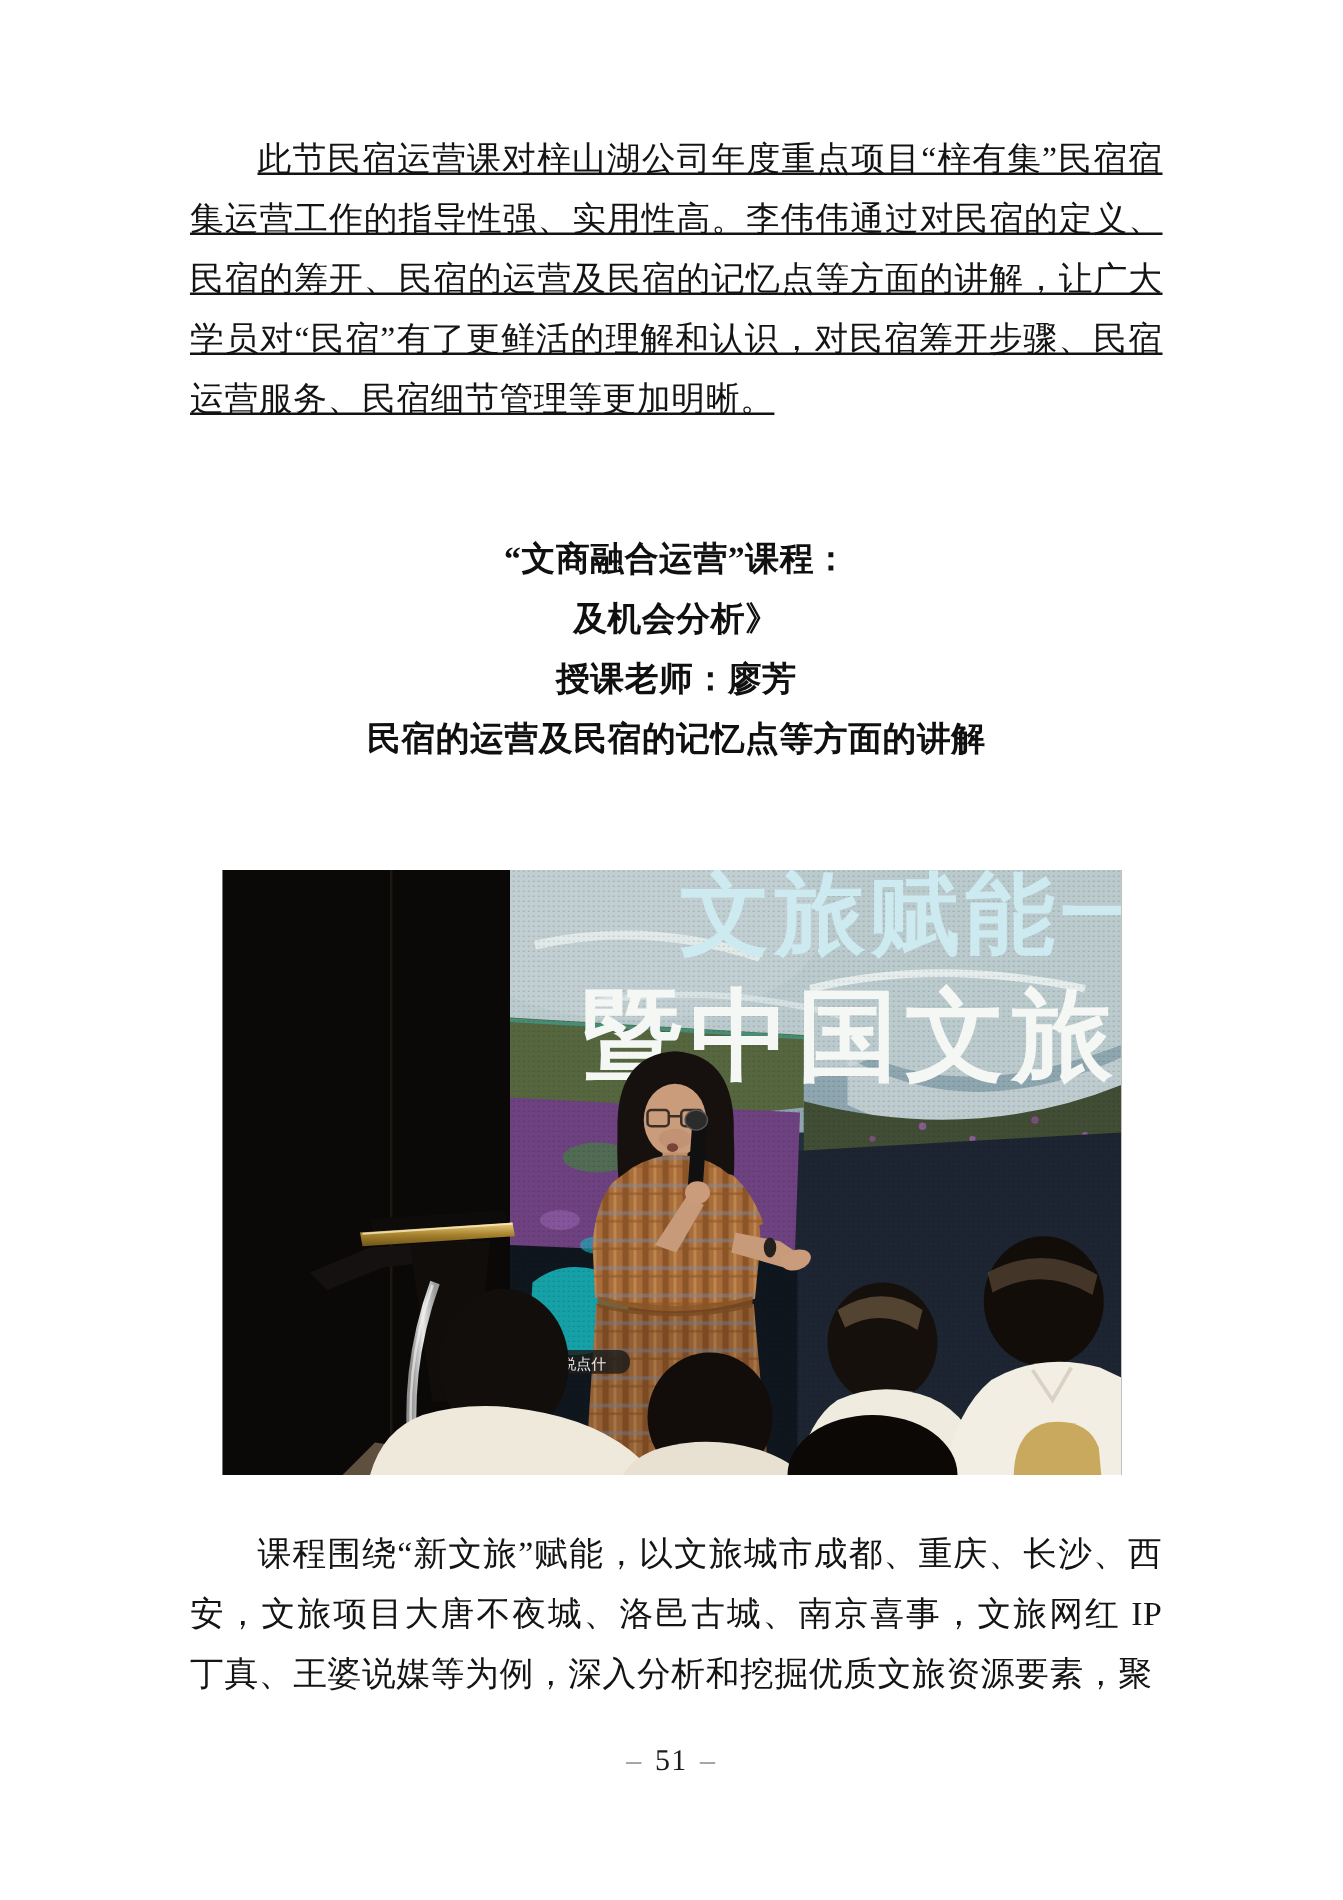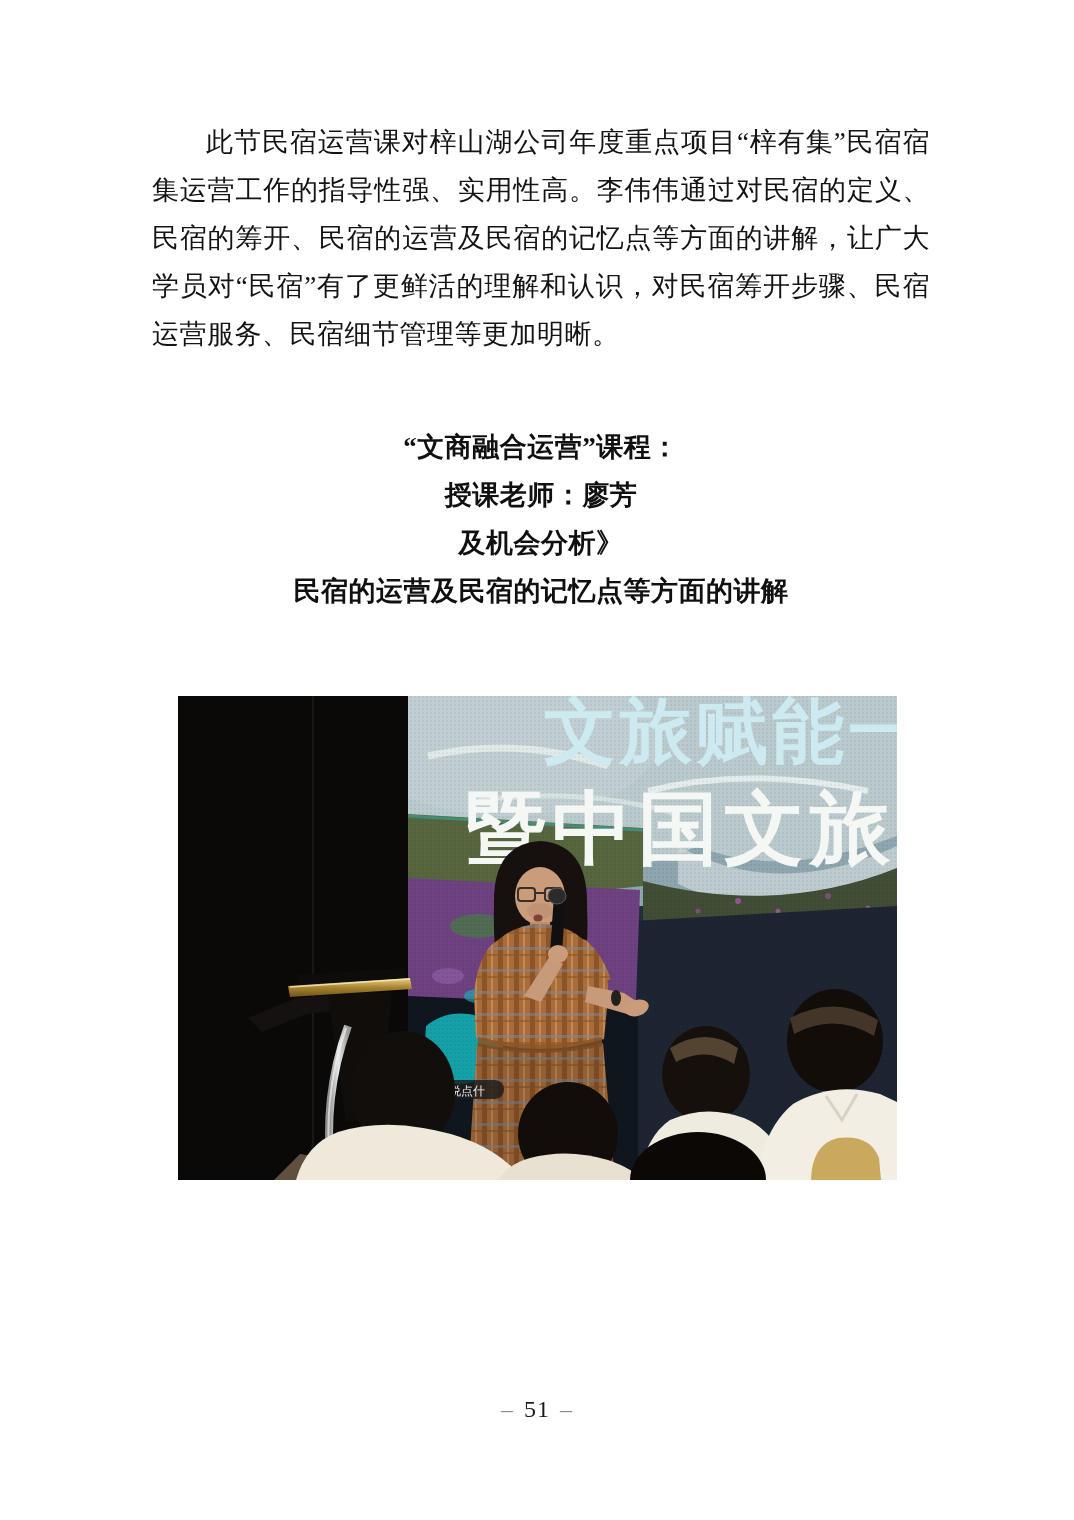--- a/index.html
+++ b/index.html
@@ -9,21 +9,21 @@
     position:relative; overflow:hidden;
   }
   .page { position:absolute; inset:0; background:#ffffff; }
 
   .para {
     position:absolute; left:152px; width:778px;
     font-size:27px; line-height:48px; letter-spacing:0.5px;
     text-align:justify; color:#141414;
   }
   .indent { text-indent:54px; }
-  #para1 { top:118px; }
+  #para1 { top:103px;text-decoration:underline; }
   #para2 { top:1219px; }
 
   .course-header { position:absolute; left:120px; width:842px; top:423px; }
   .course-header .hl {
     font-size:27px; line-height:48px; text-align:center;
     font-weight:bold; color:#101010; letter-spacing:0.5px;
   }
 
   .photo {
     position:absolute; left:178px; top:696px; width:719px; height:484px;
@@ -40,22 +40,22 @@
 </style>
 </head>
 <body>
 
 <div class="page">
 
   <div id="para1" class="para indent">此节民宿运营课对梓山湖公司年度重点项目“梓有集”民宿宿集运营工作的指导性强、实用性高。李伟伟通过对民宿的定义、民宿的筹开、民宿的运营及民宿的记忆点等方面的讲解，让广大学员对“民宿”有了更鲜活的理解和认识，对民宿筹开步骤、民宿运营服务、民宿细节管理等更加明晰。</div>
 
   <div class="course-header">
     <div class="hl">“文商融合运营”课程：</div>
+    <div class="hl">及机会分析》</div>
     <div class="hl">授课老师：廖芳</div>
-    <div class="hl">及机会分析》</div>
     <div class="hl">民宿的运营及民宿的记忆点等方面的讲解</div>
   </div>
 
   <div class="photo">
     <svg width="719" height="484" viewBox="0 0 719 484" xmlns="http://www.w3.org/2000/svg">
       <defs>
         <clipPath id="scr">
             <rect x="230" y="0" width="489" height="484"></rect>
           </clipPath>
         <linearGradient id="gold" x1="0" y1="0" x2="0" y2="1">
@@ -209,18 +209,19 @@
           <path d="M648,400 L664,424 L679,398" stroke="#d8d2c4" stroke-width="3" fill="none"></path>
         </g>
 
         <path d="M633,484 Q634,448 660,442 Q692,438 701,462 L703,484 Z" fill="#c5a352" opacity="0.92"></path>
 
         <ellipse cx="520" cy="484" rx="68" ry="48" fill="#0b0806"></ellipse>
       </g>
     </svg>
   </div>
 
+  <div id="para2" class="para indent">课程围绕“新文旅”赋能，以文旅城市成都、重庆、长沙、西安，文旅项目大唐不夜城、洛邑古城、南京喜事，文旅网红 IP 丁真、王婆说媒等为例，深入分析和挖掘优质文旅资源要素，聚</div>
 
   <div class="pagenum">
     <span class="dash">–</span><span class="num">51</span><span class="dash">–</span>
   </div>
 
 </div>
 
 </body></html>

